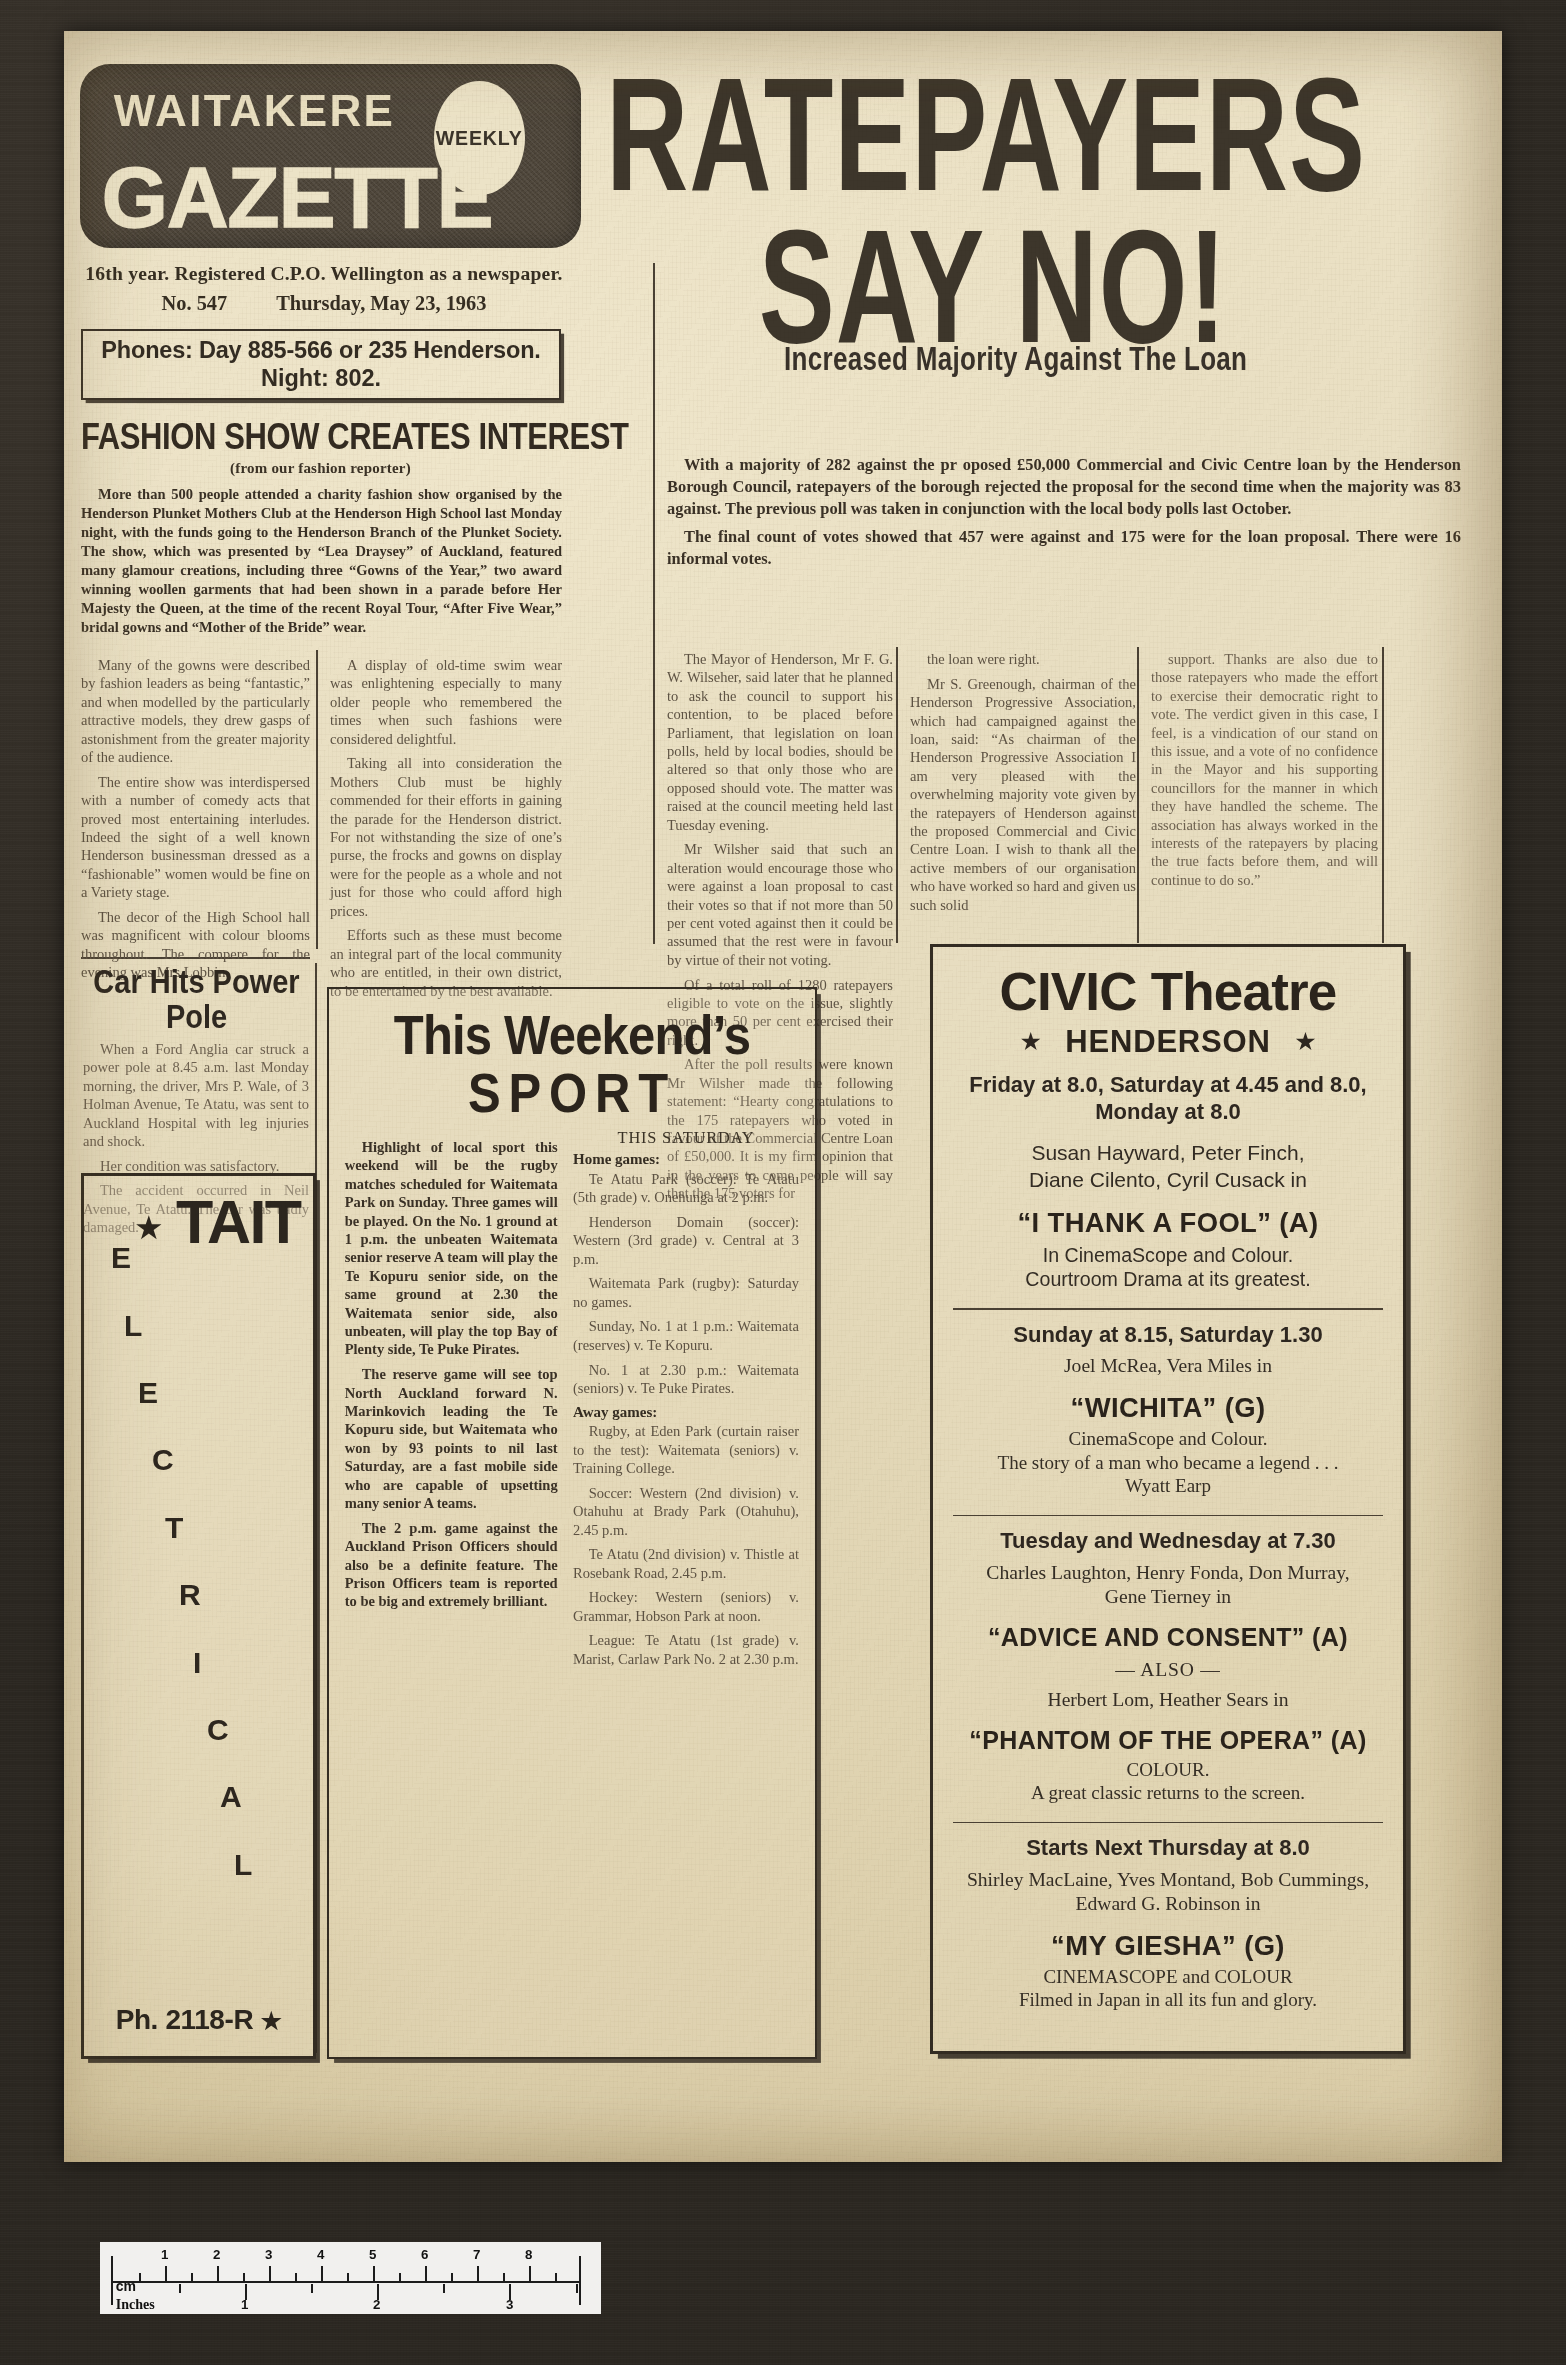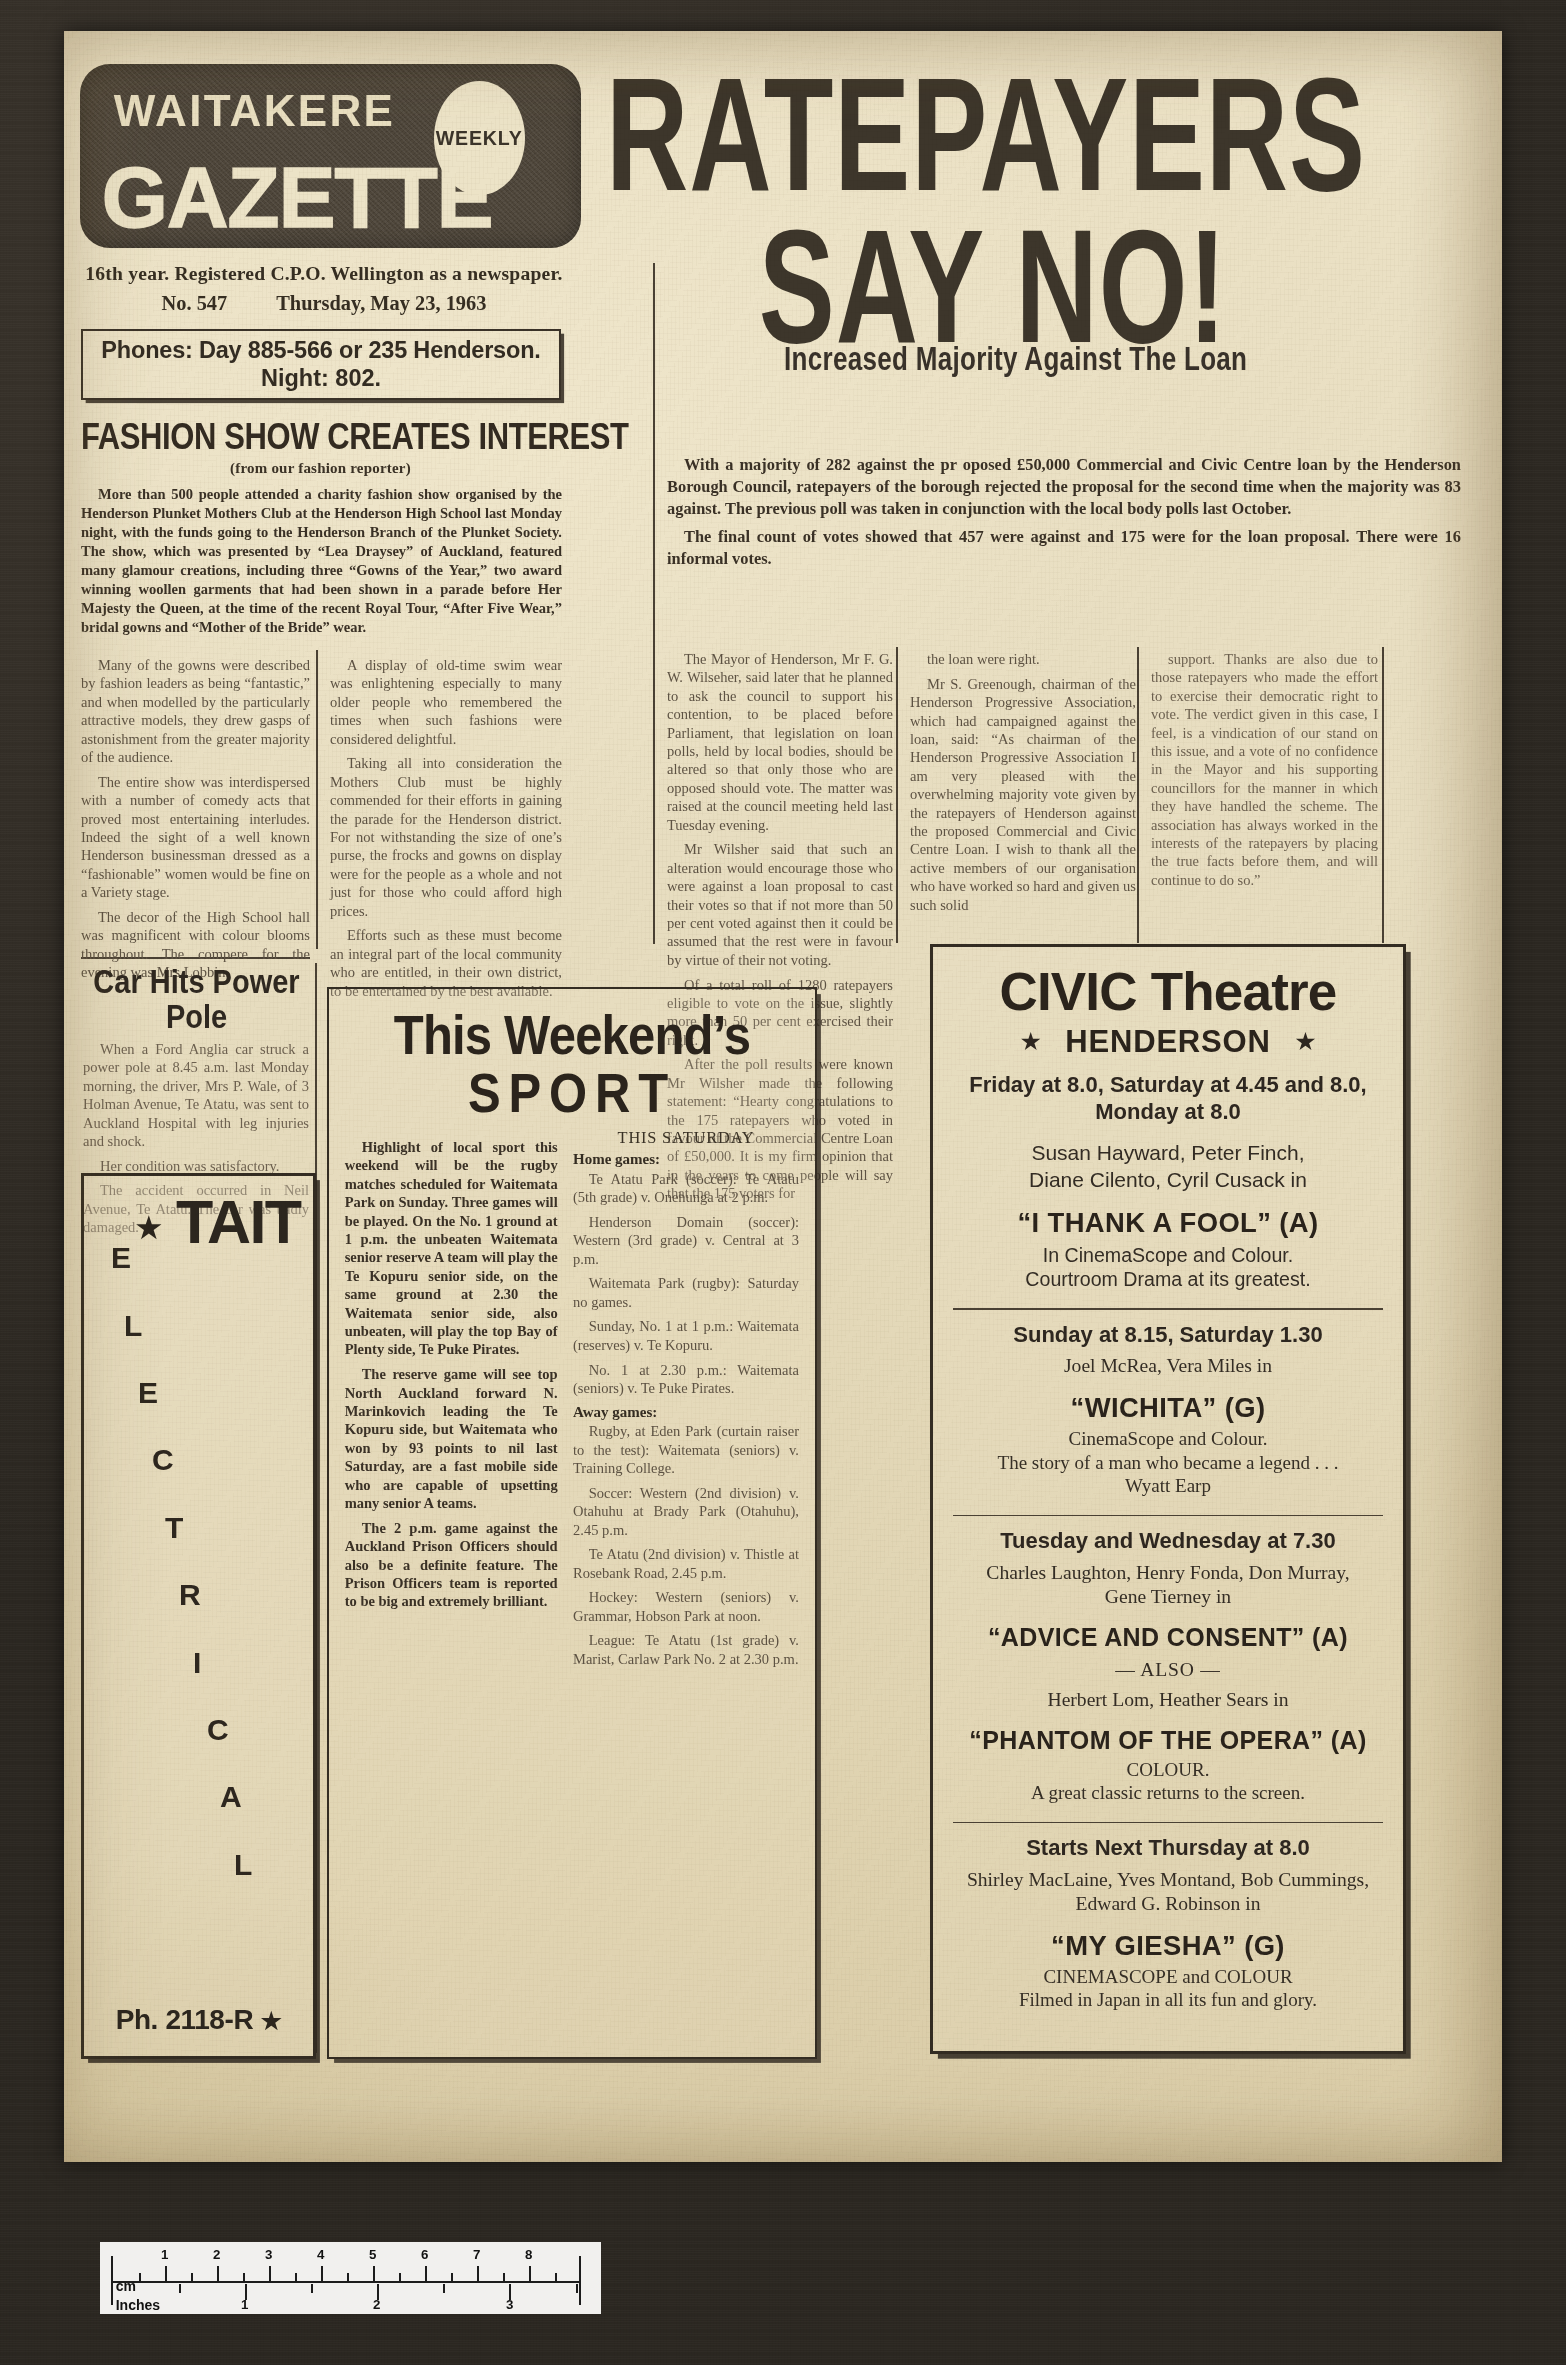--- a/index.html
+++ b/index.html
@@ -280,21 +280,21 @@
   #ruler-baseline{position:absolute;left:11px;top:39px;width:470px;height:2.3px;background:#1c1c1c;}
   #ruler-left-cap{position:absolute;left:11px;top:14px;width:2.3px;height:49px;background:#1c1c1c;}
   #ruler-right-cap{position:absolute;left:479px;top:14px;width:2.3px;height:49px;background:#1c1c1c;}
   .cm-major{position:absolute;width:2.3px;height:17px;background:#1c1c1c;top:23.5px;}
   .cm-minor{position:absolute;width:1.6px;height:9.4px;background:#1c1c1c;top:31px;}
   .cm-label{position:absolute;top:4.7px;font-family:"Liberation Sans",sans-serif;font-weight:bold;font-size:13.3px;color:#121212;}
   .in-major{position:absolute;width:2.3px;height:15.7px;background:#1c1c1c;top:42px;}
   .in-minor{position:absolute;width:1.6px;height:8.6px;background:#1c1c1c;top:42px;}
   .in-label{position:absolute;top:55px;font-family:"Liberation Sans",sans-serif;font-weight:bold;font-size:13.3px;color:#121212;}
   #ruler-cm-text{position:absolute;left:15.7px;top:36px;font-family:"Liberation Sans",sans-serif;font-weight:bold;font-size:14px;color:#111;}
-  #ruler-in-text{position:absolute;left:15.7px;top:55px;font-family:Liberation Sans, sans-serif;font-weight:bold;font-size:14px;color:#111;}
+  #ruler-in-text{position:absolute;left:15.7px;top:55px;font-family:Liberation Serif, serif;font-weight:bold;font-size:14px;color:#111;}
   #ruler-credit{
     position:absolute;left:235px;top:78px;
     font-family:"Liberation Sans",sans-serif;font-size:13.3px;color:#e9e6df;white-space:nowrap;
   }
   #ruler-credit b{color:#f2efe8;font-size:15px;letter-spacing:0.4px;}
   .credit-sq{display:inline-block;width:8.6px;height:8.6px;margin:0 0.8px;vertical-align:middle;}
 </style>
 </head>
 <body>
 

